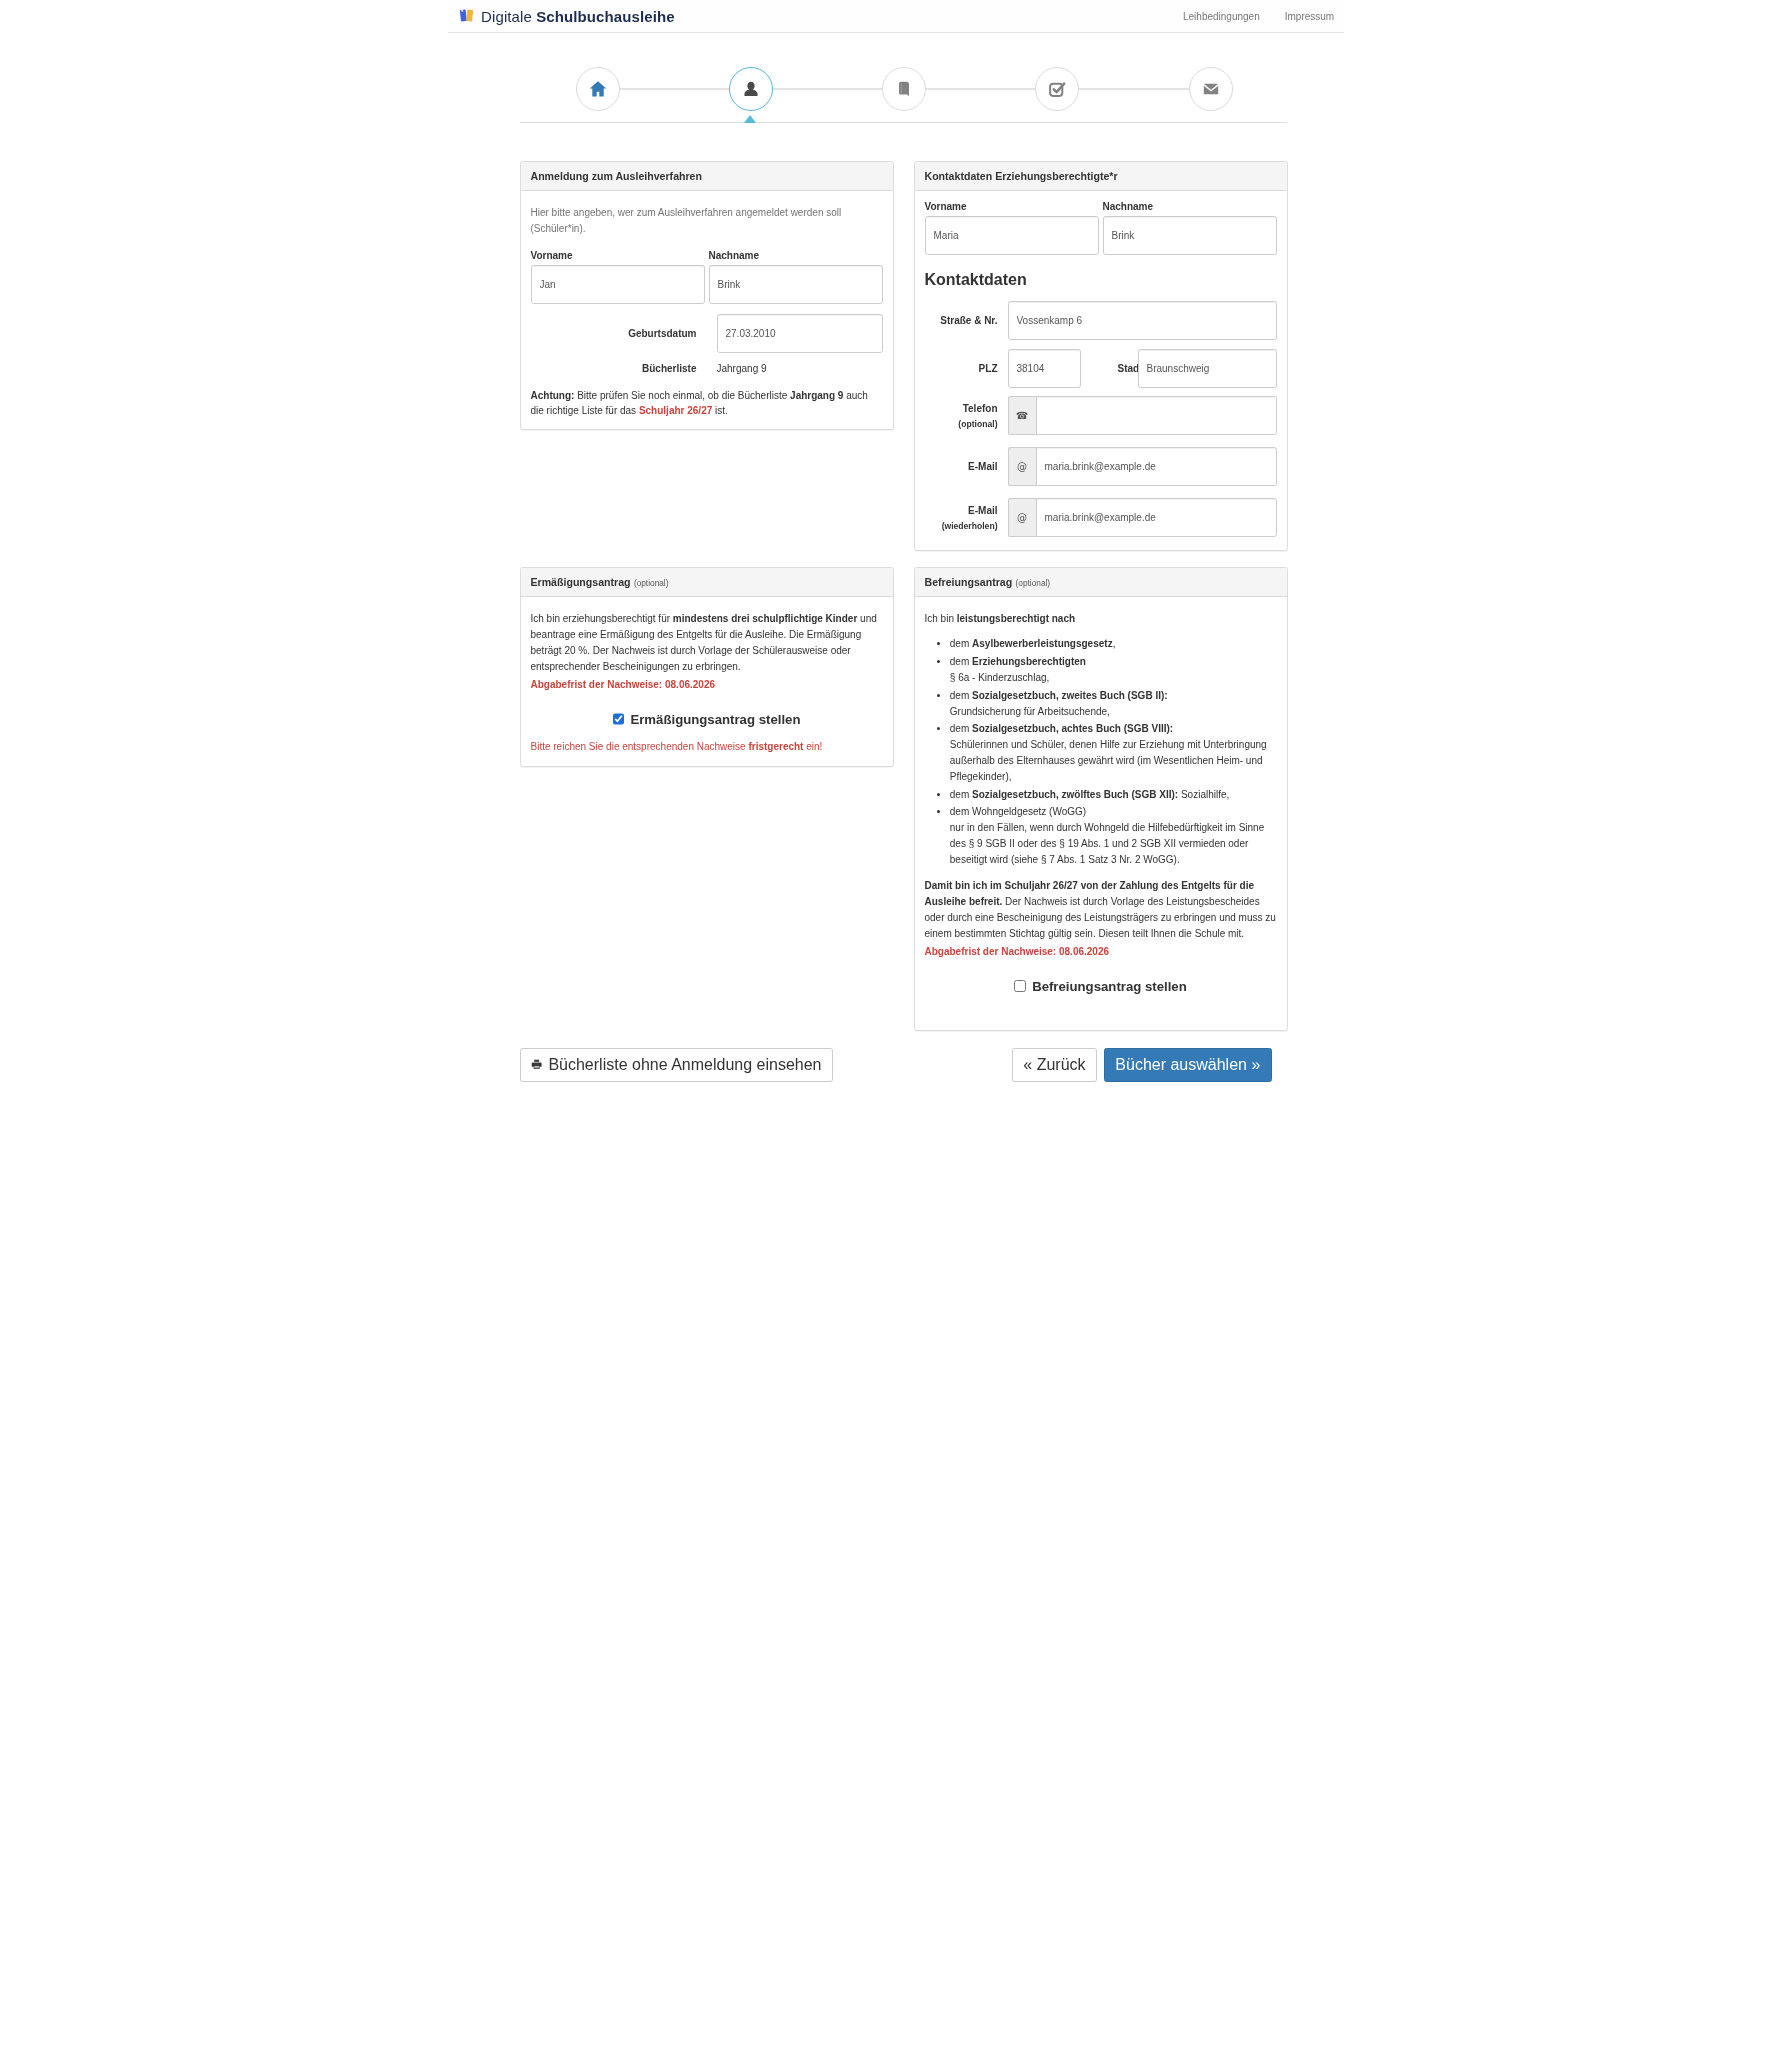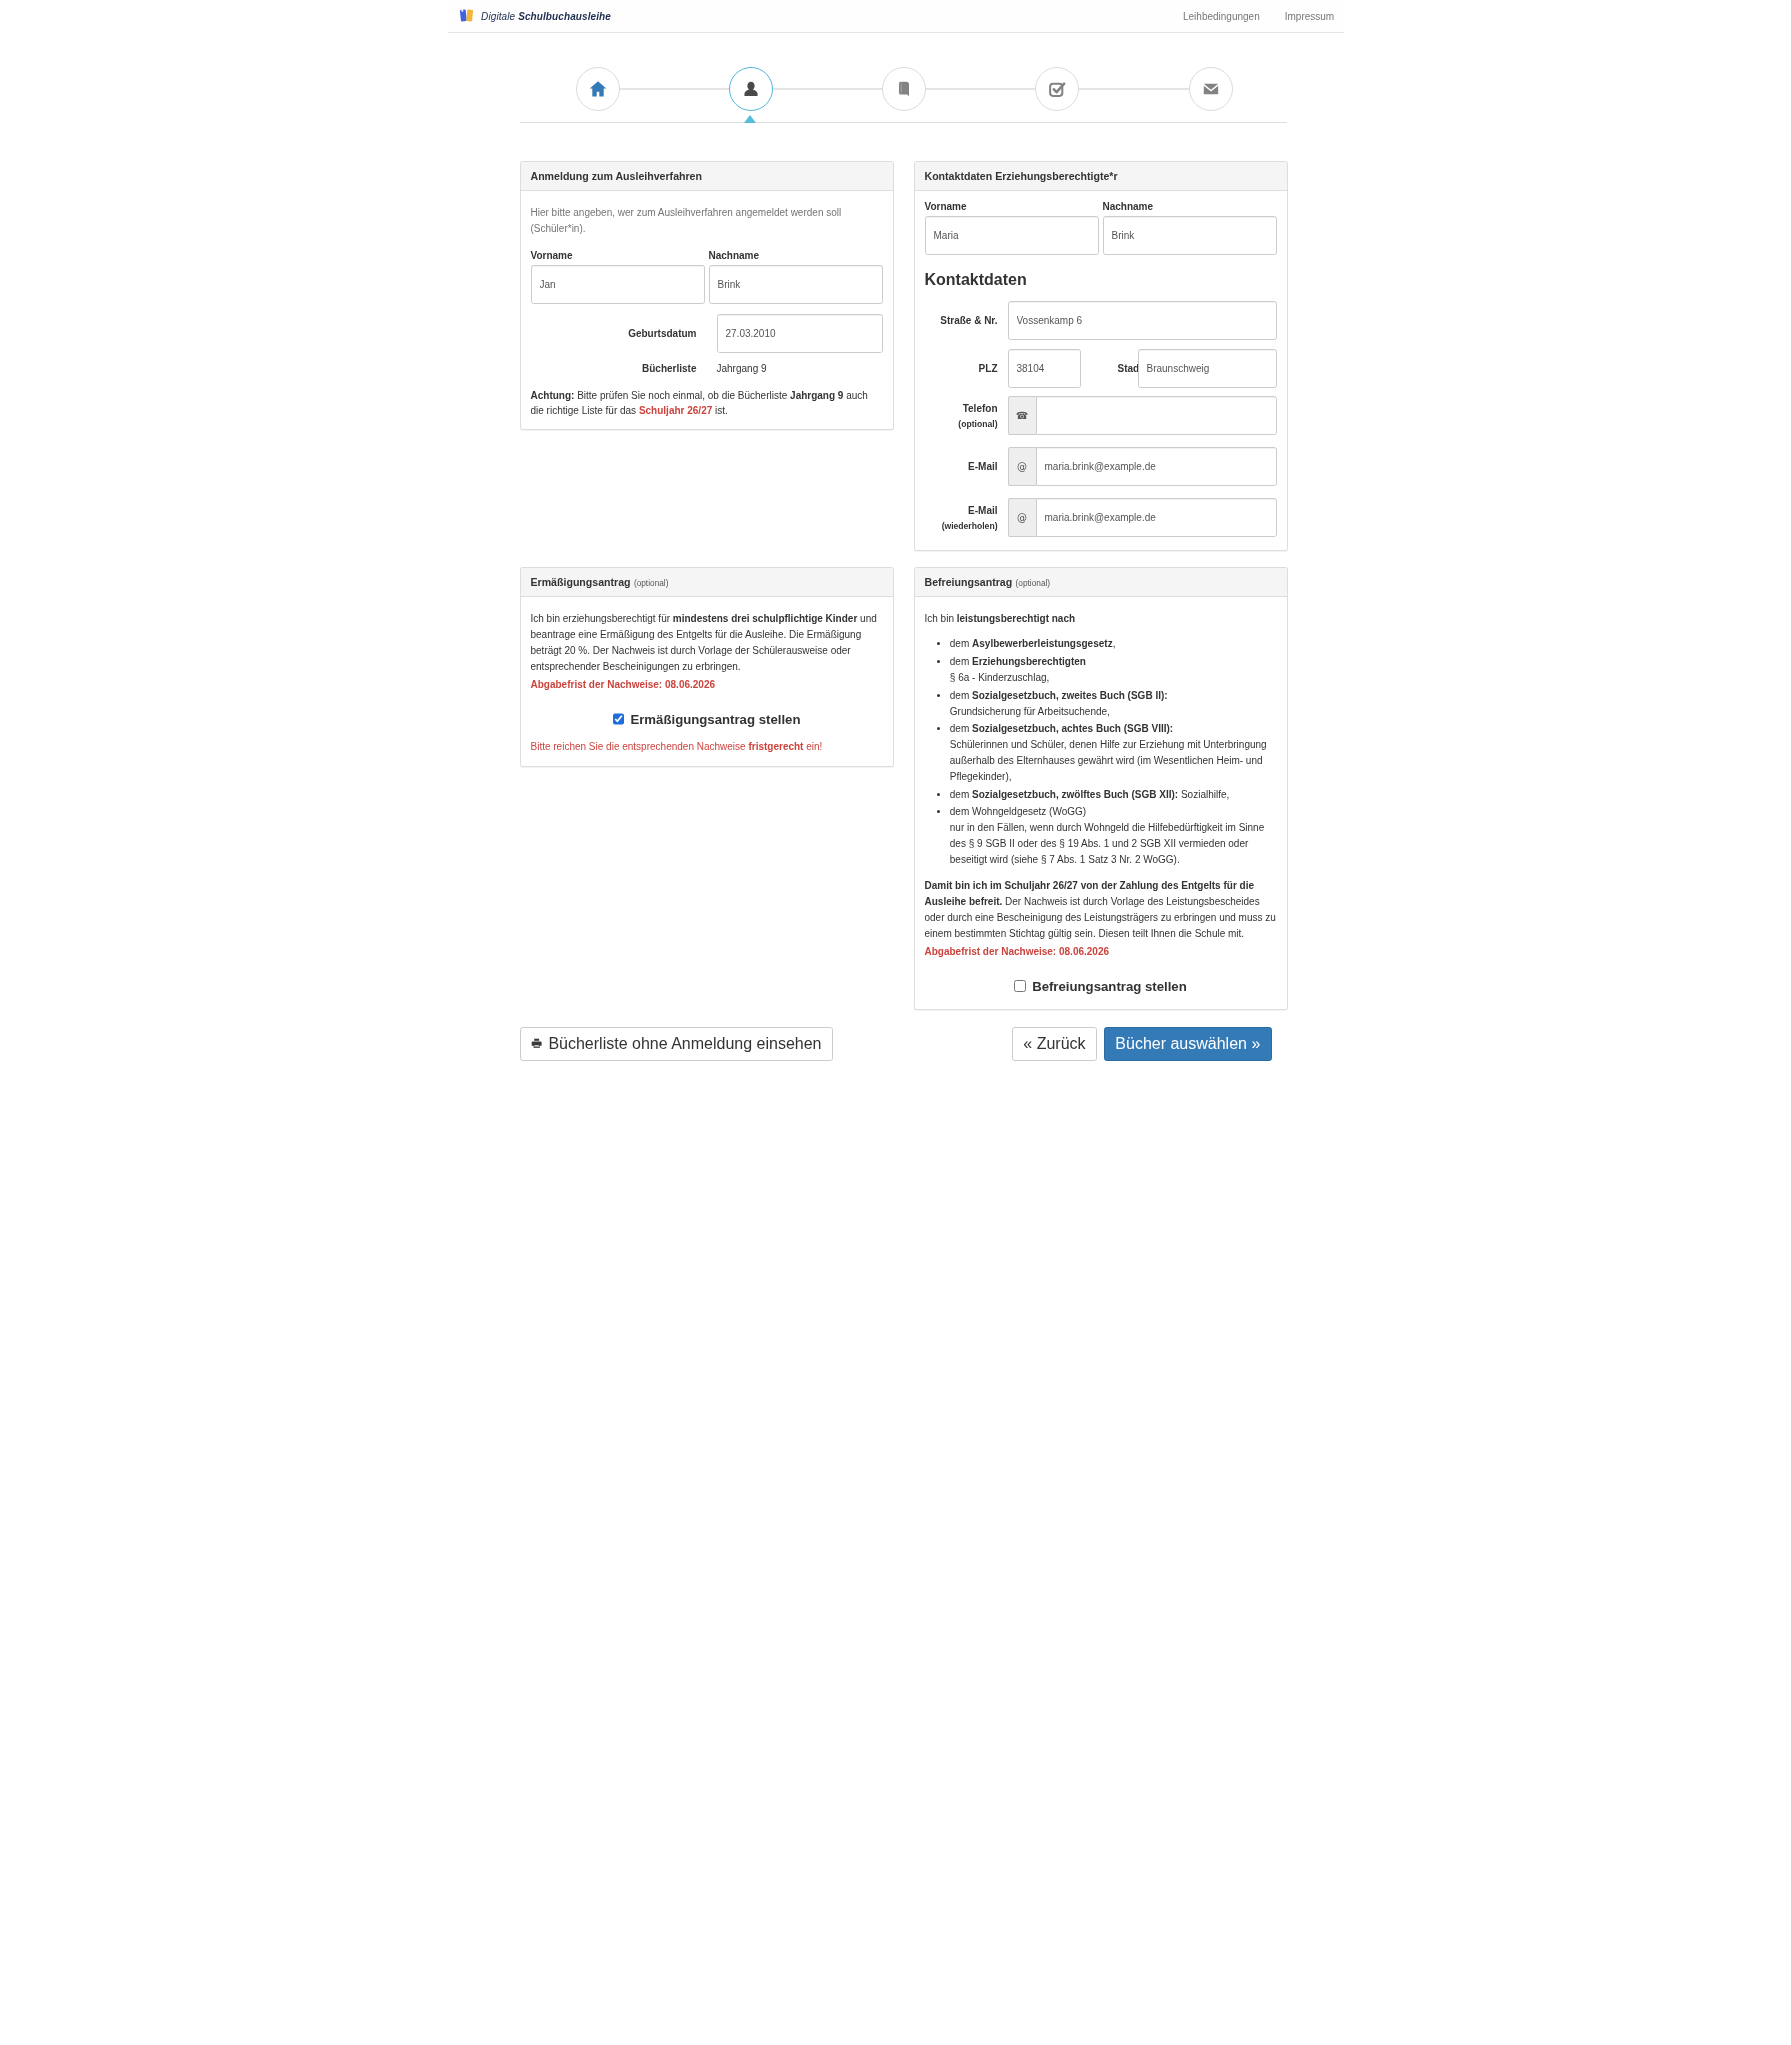--- a/index.html
+++ b/index.html
@@ -10,21 +10,21 @@
     width:896px; min-height:1023px; margin:0 auto; position:relative;
   }
   [data-interactable="true"] { cursor:pointer; }
 
   
   .navbar {
     height:33px; display:flex; align-items:center; justify-content:space-between;
     background:#fefefe; border-bottom:0.7px solid #e5e5e8; padding:0 9.3px 0 10.6px;
   }
   .brand { display:flex; align-items:center; gap:6px; }
-  .brand-text { font-size:10px; color:#1d2d50; letter-spacing:0.1px;font-style:italic; }
+  .brand-text { font-size:15px; color:#1d2d50; letter-spacing:0.1px; }
   .brand-text b { font-weight:bold; }
   .nav-links { display:flex; align-items:center; }
   .nav-links a { color:#777; text-decoration:none; font-size:10px; margin-left:25px; }
 
   
   .container { width:767px; margin-left:72px; }
 
   h1.page-title { margin-top:24.5px; font-size:24px; font-weight:bold; color:#333; }
   h1.page-title small { font-size:15.2px; font-weight:normal; color:#9a9a9a; margin-left:5.3px; }
 
@@ -103,21 +103,21 @@
     width:28px; flex:none; display:flex; align-items:center; justify-content:center;
     background:#eee; border:0.7px solid #ccc; border-right:0; border-radius:2.6px 0 0 2.6px;
     color:#555; font-size:10px; font-family:"DejaVu Sans", sans-serif;
   }
   .igroup input.fc { border-radius:0 2.6px 2.6px 0; }
 
   
   .check-row { display:flex; align-items:center; justify-content:center; margin:18.5px 0 12px; }
   .check-row input[type=checkbox] { width:11.3px; height:11.3px; accent-color:#1d6edb; }
   .check-label { font-size:13.2px; font-weight:bold; margin-left:6.6px; color:#333; }
-  .check-row.last { margin-bottom:5px; }
+  .check-row.last { margin-bottom:26px; }
 
   p.body-text { line-height:1.6; color:#333; margin-top:4px; }
   p.deadline { margin-top:2px; line-height:1.6; }
   p.note { margin:4px 0 2.6px; line-height:1.5; }
 
   ul.law-list { margin:9.3px 0 2.6px 14px; padding-left:11.3px; }
   ul.law-list li { line-height:1.58; margin-bottom:2px; color:#333; }
   p.closing { margin-top:10.6px; line-height:1.6; }
 
   

